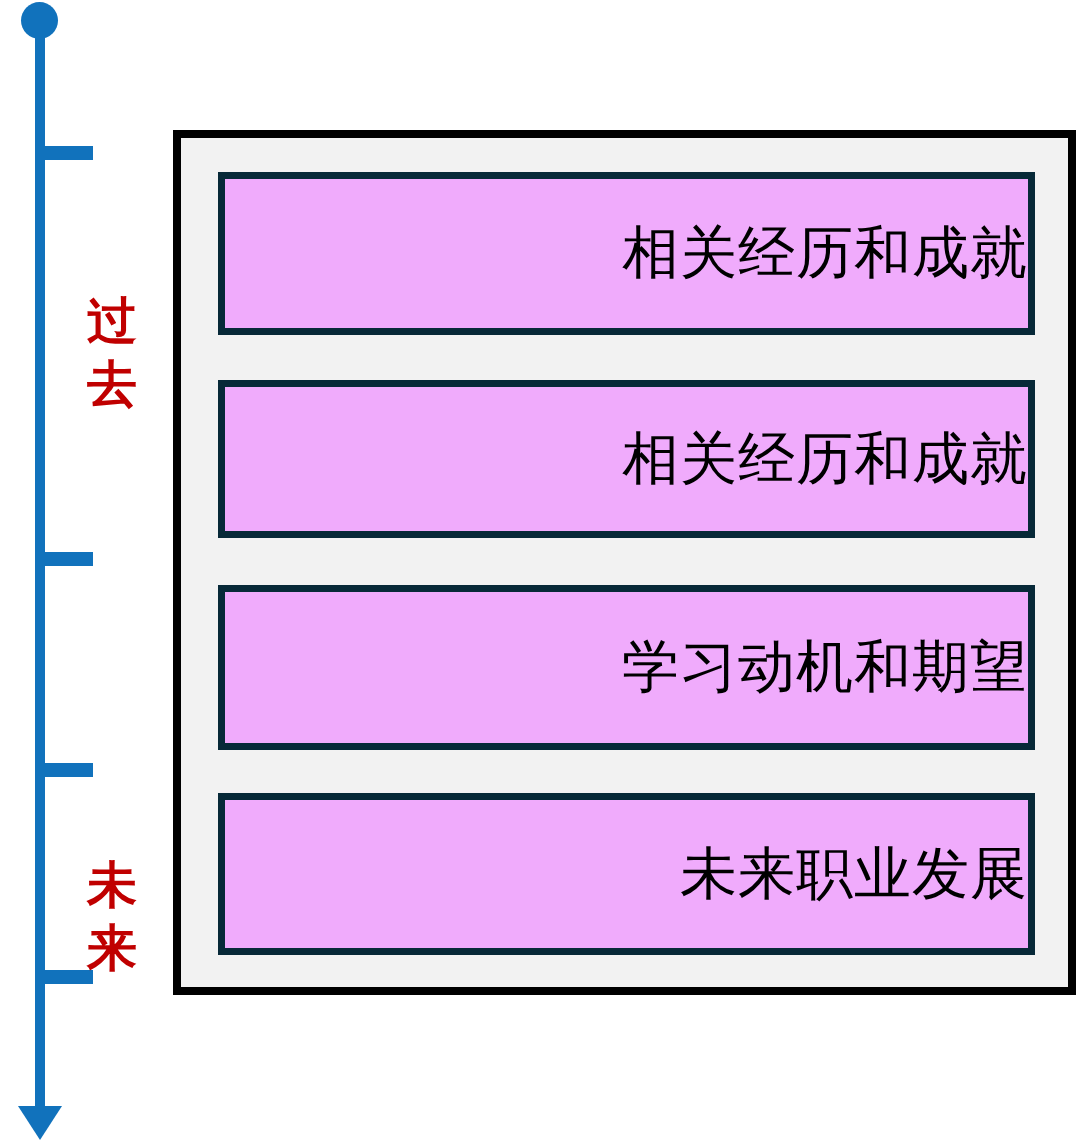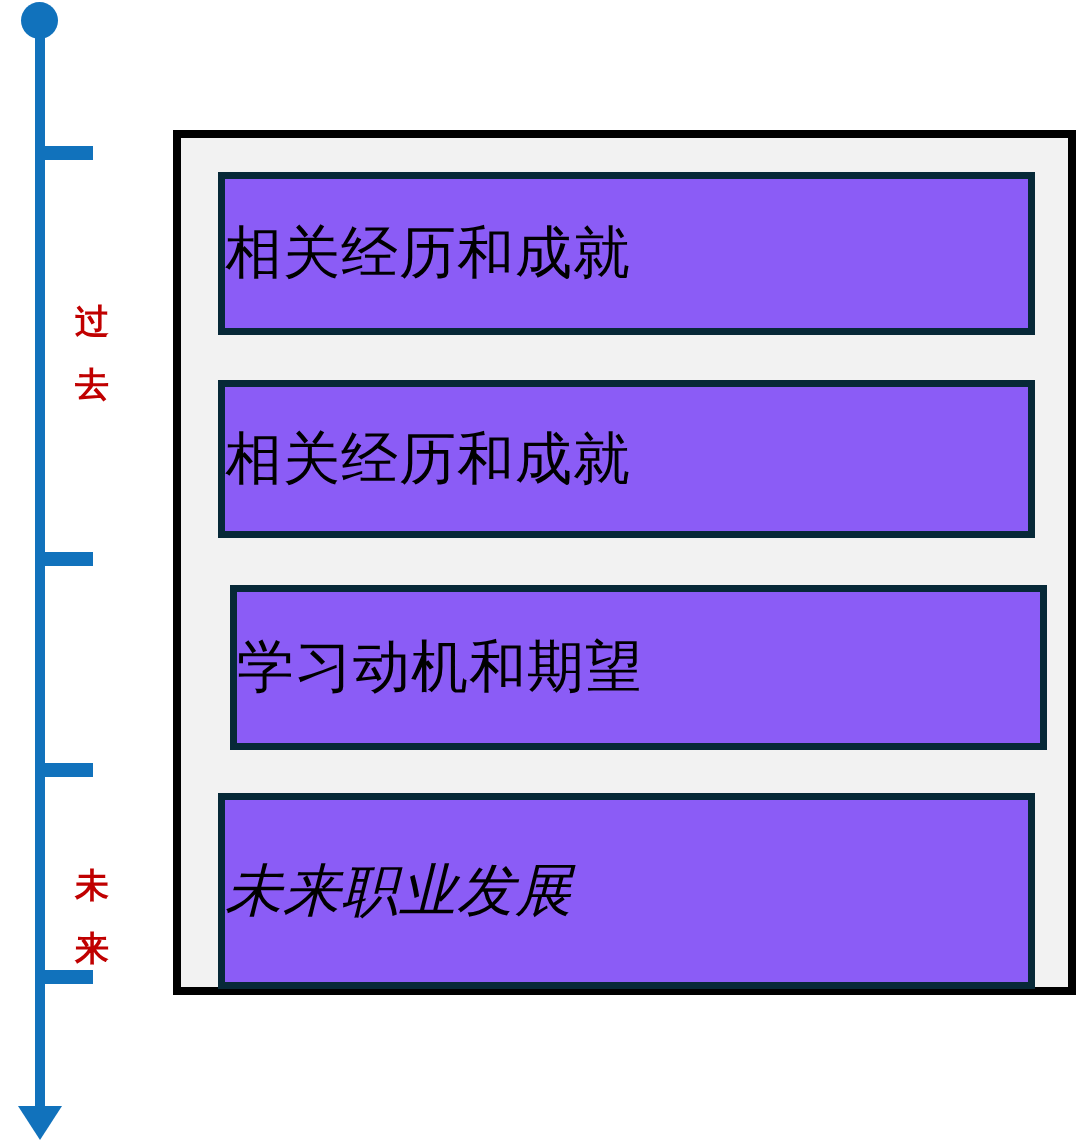--- a/index.html
+++ b/index.html
@@ -55,24 +55,24 @@
     border-right: 22px solid transparent;
     border-top: 34px solid #1172BC;
   }
 
   
   .era-label {
     position: absolute;
     left: 75px;
     width: 62px;
     color: #C00000;
-    font-size: 34px;
+    font-size: 50px;
     font-weight: bold;
     line-height: 63px;
-    text-align: left;
+    text-align: right;
     word-break: break-all;
     letter-spacing: 0;
   }
   .era-label.past    { top: 290px; }
   .era-label.present { top: 602px; }
   .era-label.future  { top: 810px; margin-top: 44px; }
 
   
   .frame {
     position: absolute;
@@ -85,29 +85,29 @@
     background: #F2F2F2;
   }
 
   
   .stage-box {
     position: absolute;
     left: 218px;
     width: 817px;
     box-sizing: border-box;
     border: 7px solid #072938;
-    background: #8b5cf6;
+    background: #f0abfc;
     display: flex;
     align-items: center;
-    justify-content: flex-start;
+    justify-content: flex-end;
   }
   .stage-box.b1 { top: 172px; height: 163px; }
   .stage-box.b2 { top: 380px; height: 158px; }
-  .stage-box.b3 { top: 585px; height: 165px; margin-left: 12px; }
-  .stage-box.b4 { top: 793px; height: 196px; font-style: italic; }
+  .stage-box.b3 { top: 585px; height: 165px; }
+  .stage-box.b4 { top: 793px; height: 162px; }
   .stage-box .label {
     color: #000000;
     font-size: 57px;
     font-weight: 400;
     letter-spacing: 1px;
     white-space: nowrap;
   }
 </style>
 </head>
 <body>

